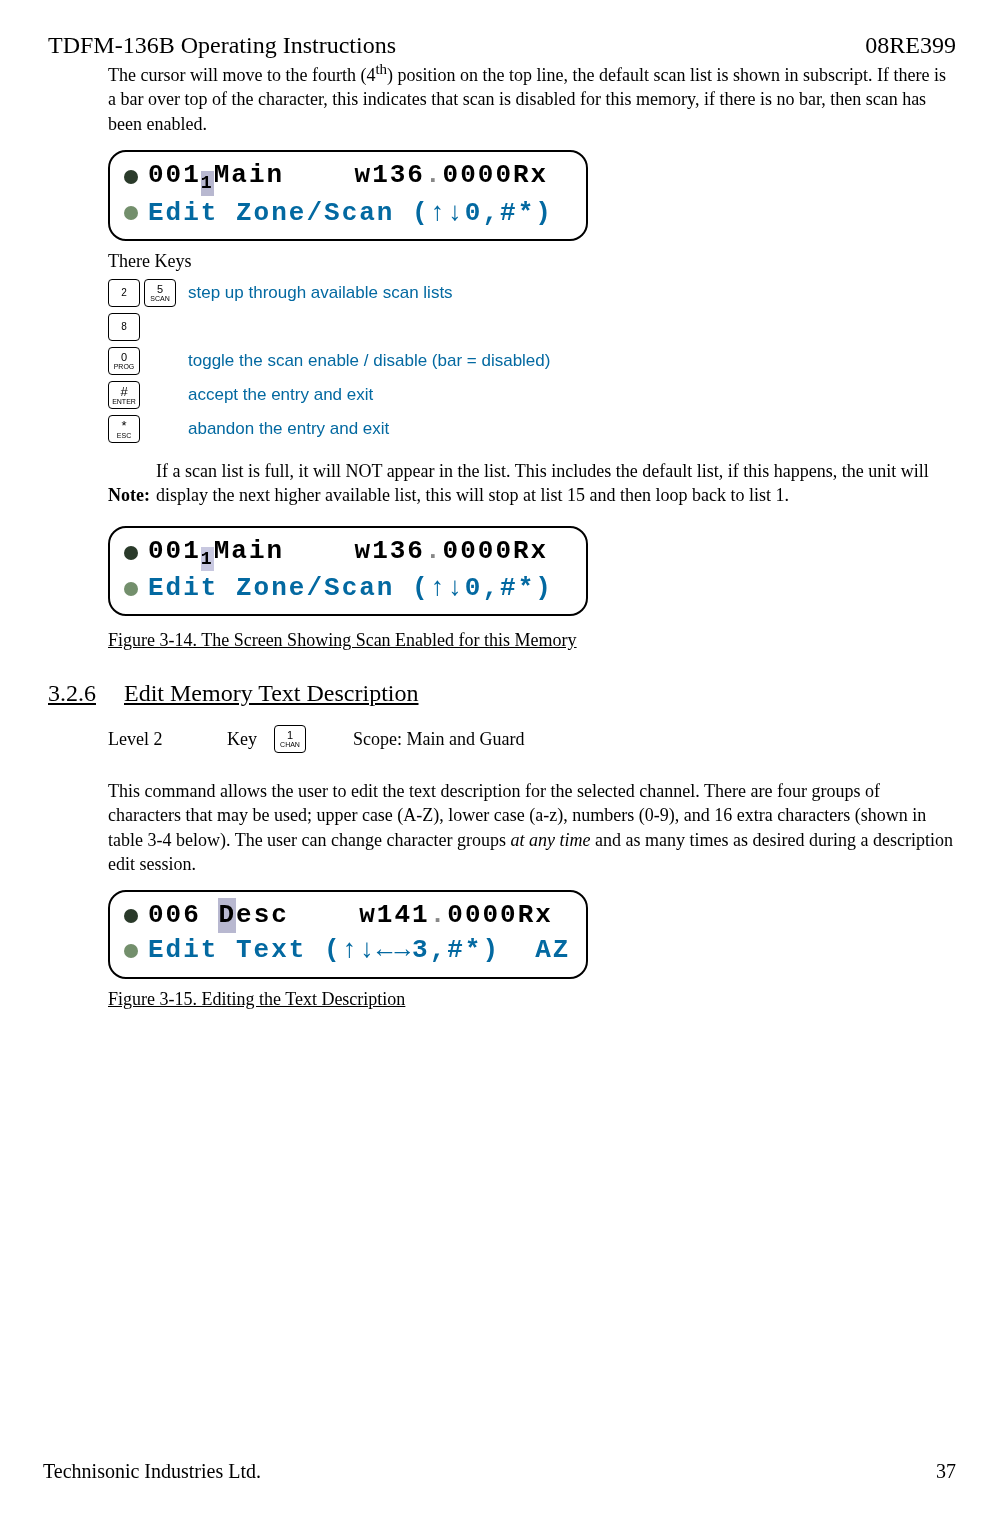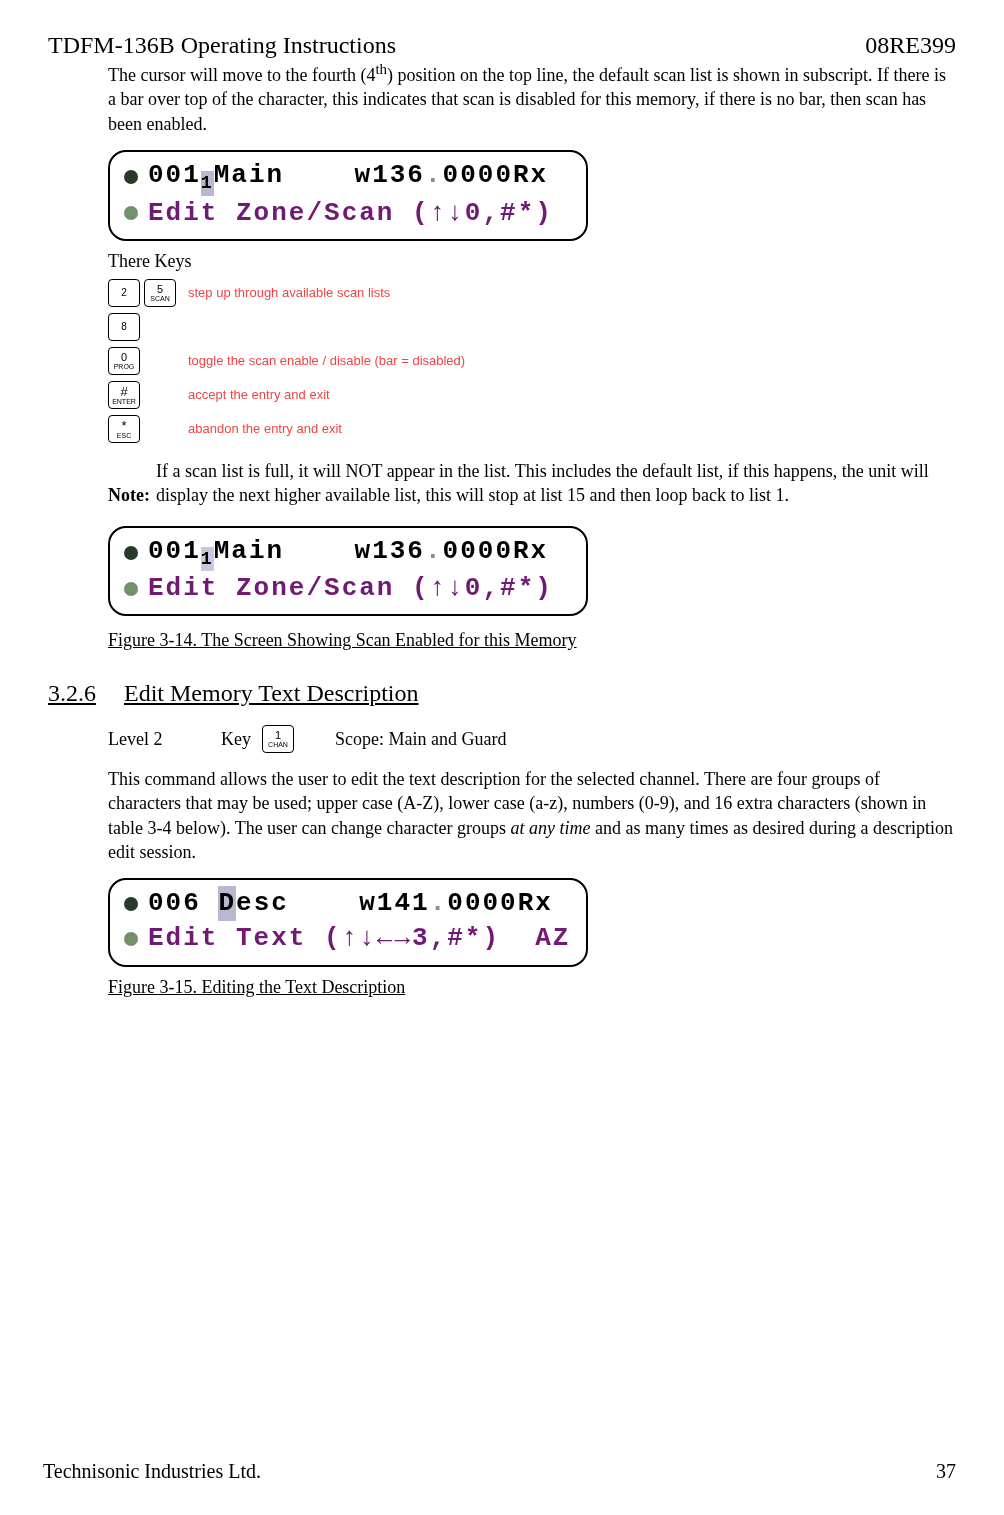--- a/index.html
+++ b/index.html
@@ -59,21 +59,21 @@
       letter-spacing: 2px;
       white-space: pre;
       color: #000;
     }
     .lcd-text-dim {
       font-family: "Courier New", monospace;
       font-size: 26px;
       font-weight: bold;
       letter-spacing: 2px;
       white-space: pre;
-      color: #701a75;
+      color: #0369a1;
     }
     .cursor-bar-full {
       position: relative;
       display: inline-block;
       background: #b8b8d0;
     }
     .cursor-plain {
       position: relative;
       display: inline-block;
       background: #c8c8e0;
@@ -131,23 +131,23 @@
       font-family: sans-serif;
     }
     .key-sym {
       font-size: 13px;
       font-family: sans-serif;
     }
     .key-arrow .key-num {
       font-size: 10px;
     }
     .key-desc {
-      font-size: 13px;
+      font-size: 17px;
       font-family: sans-serif;
-      color: #ef4444;
+      color: #0369a1;
     }
     .note {
       display: flex;
       margin-bottom: 18px;
       align-items: flex-end;
     }
     .note-label {
       font-weight: bold;
       white-space: nowrap;
       margin-right: 6px;
@@ -159,22 +159,22 @@
       display: flex;
       margin-left: -60px;
     }
     .section-num {
       width: 76px;
       flex-shrink: 0;
     }
     .level-line {
       display: flex;
       align-items: center;
-      margin-bottom: 14px;
-      gap: 3px;
+      margin-bottom: 26px;
+      gap: 9px;
     }
     .level-key-wrap {
       display: inline-flex;
       align-items: center;
       margin: 0 38px 0 8px;
     }
     .footer {
       position: absolute;
       bottom: 32px;
       left: 43px;

